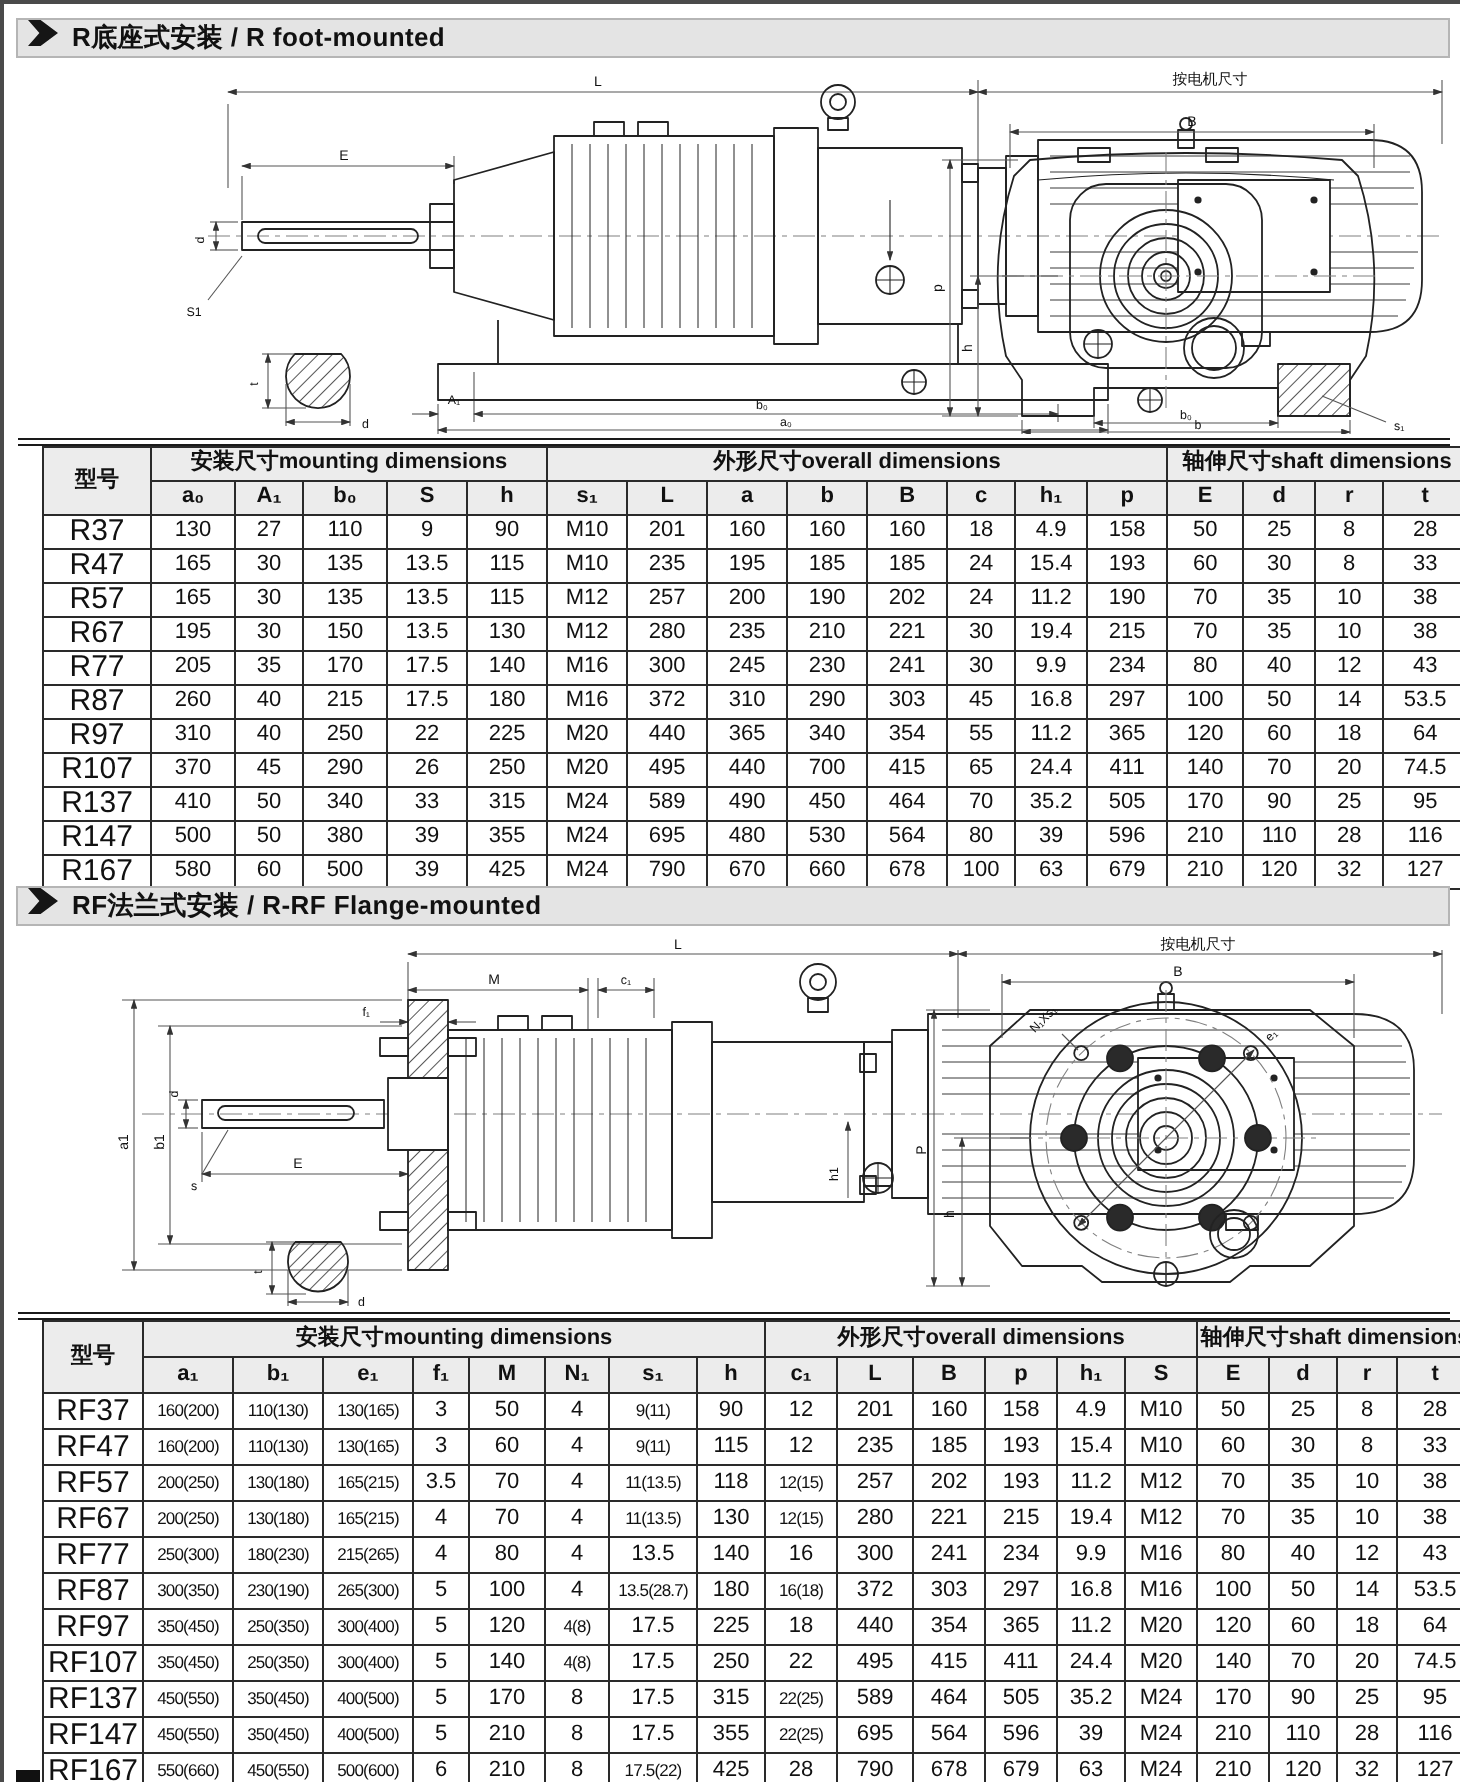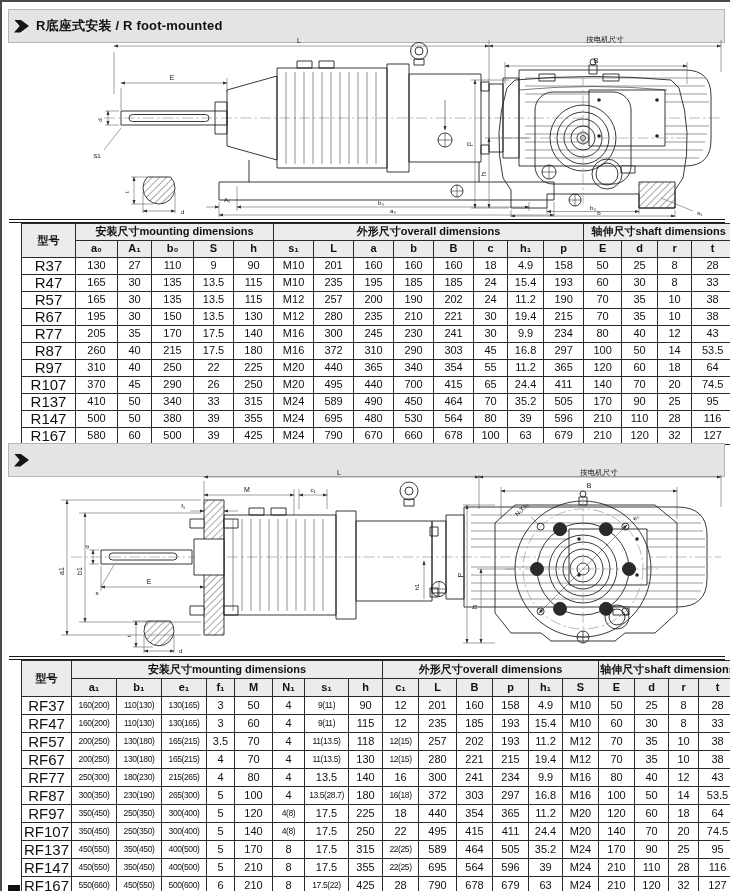--- a/index.html
+++ b/index.html
@@ -1,18 +1,18 @@
 <!DOCTYPE html>
 <html><head>
 <meta charset="utf-8">
 <style>
   html,body{margin:0;padding:0;background:#fff;}
   body{width:730px;height:891px;position:relative;font-family:"Liberation Sans","DejaVu Sans",sans-serif;color:#111;}
   .page{position:absolute;inset:0;border-left:2px solid #4a4a4a;border-top:2px solid #4a4a4a;box-sizing:border-box;}
-  .secbar{position:absolute;left:6px;width:717px;height:34px;background:#e4e4e4;border:1px solid #b5b5b5;box-sizing:border-box;display:flex;align-items:center;gap:7px;padding-left:5px;}
+  .secbar{position:absolute;left:6px;width:717px;height:20px;background:#e4e4e4;border:1px solid #b5b5b5;box-sizing:border-box;display:flex;gap:7px;padding-left:5px;}
   .marker{width:15px;height:13px;background:#151515;clip-path:polygon(0 0,42% 0,100% 50%,42% 100%,0 100%,38% 50%);flex:0 0 auto;}
   .sectitle{font-size:13px;font-weight:bold;letter-spacing:.2px;white-space:nowrap;}
   .draw{position:absolute;left:7px;width:716px;}
   .draw svg{display:block;}
   .part{stroke:#222;stroke-width:0.9;fill:none;stroke-linejoin:round;}
   .dim line{stroke:#555;stroke-width:0.55;}
   .cl{stroke:#808080;stroke-width:0.55;stroke-dasharray:11 3 2.5 3;}
   svg text{font-family:"Liberation Sans","DejaVu Sans",sans-serif;fill:#111;}
   .t7{font-size:7.5px;}.t65{font-size:7px;}.t6{font-size:6.2px;}
   .tblwrap{position:absolute;left:7px;width:716px;border-top:4px double #1a1a1a;border-bottom:4px double #1a1a1a;box-sizing:border-box;padding-left:12px;}
@@ -447,20 +447,21 @@
             <td>120</td>
             <td>32</td>
             <td>127</td>
           </tr>
         </tbody>
     </table>
   </div>
 
   <div class="secbar" style="top:441px;">
     <span class="marker"></span>
+    <span class="sectitle">RF法兰式安装 / R-RF Flange-mounted</span>
   </div>
 
   <div class="draw" style="top:463px;height:188px;">
   <svg viewBox="0 0 716 188" width="716" height="188">
     <defs>
       <pattern id="h2p" width="5" height="5" patternUnits="userSpaceOnUse" patternTransform="rotate(45)">
         <line x1="0" y1="0" x2="0" y2="5" stroke="#555" stroke-width="1"></line>
       </pattern>
       <marker id="ar2" markerWidth="9" markerHeight="6" refX="8" refY="3" orient="auto-start-reverse">
         <path d="M0,0 L9,3 L0,6 Z" fill="#333"></path>

